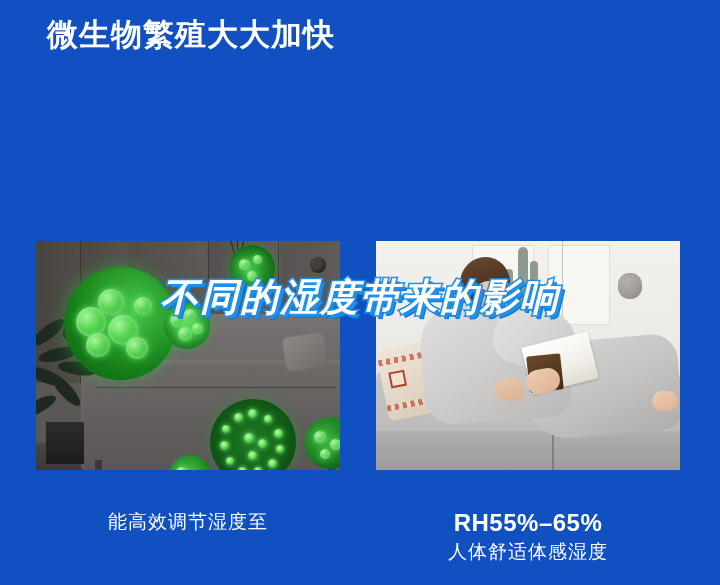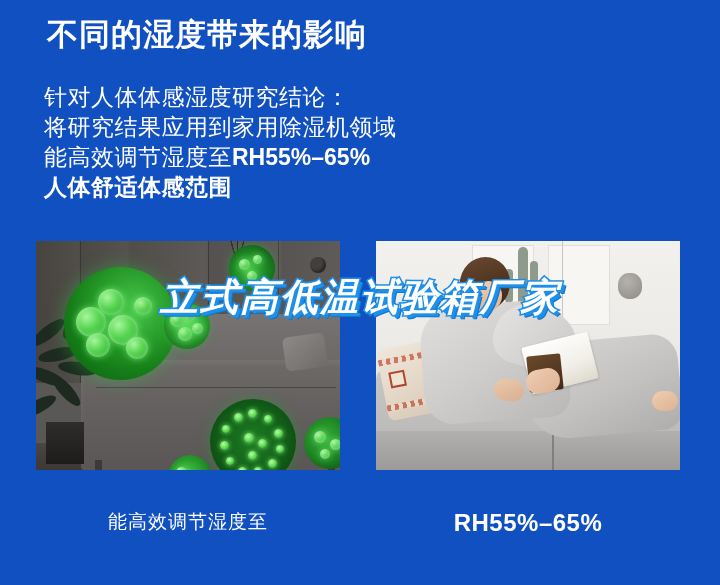--- a/index.html
+++ b/index.html
@@ -327,28 +327,22 @@
     font-weight: normal;
     letter-spacing: 1px;
     line-height: 28px;
   }
 </style>
 </head>
 <body>
 
 <div id="poster">
 
-  <div id="headline">不同的湿度带来的影响</div>
-
-  <div id="body-copy">
-    <span class="copy-line">针对人体体感湿度研究结论：</span>
-    <span class="copy-line">将研究结果应用到家用除湿机领域</span>
-    <span class="copy-line"><span>能高效调节湿度至</span><span class="rh-strong">RH55%–65%</span></span>
-    <span class="copy-line bold">人体舒适体感范围</span>
-  </div>
+  <div id="headline">微生物繁殖大大加快</div>
+
 
   <div class="photo" id="photo-left">
     <div class="room-wall"></div>
     <div class="wall-line" style="left:44px;"></div>
     <div class="wall-line" style="left:172px;"></div>
     <div class="wall-line" style="left:242px;"></div>
     <div class="wall-knob"></div>
     <div class="hanging-plant"></div>
 
     <div class="floor"></div>
@@ -452,23 +446,24 @@
     <div class="woman-arm"></div>
     <div class="book">
       <div class="book-page"></div>
       <div class="book-spine"></div>
     </div>
     <div class="woman-hand"></div>
     <div class="woman-hand2"></div>
     <div class="woman-foot"></div>
   </div>
 
-  <div id="watermark">立式高低温试验箱厂家</div>
+  <div id="watermark">不同的湿度带来的影响</div>
 
   <div class="caption" id="caption-left">
     <span class="cap-sub">能高效调节湿度至</span>
   </div>
 
   <div class="caption" id="caption-right">
     <span class="cap-title">RH55%–65%</span>
+    <span class="cap-sub">人体舒适体感湿度</span>
   </div>
 
 </div>
 
 </body></html>

